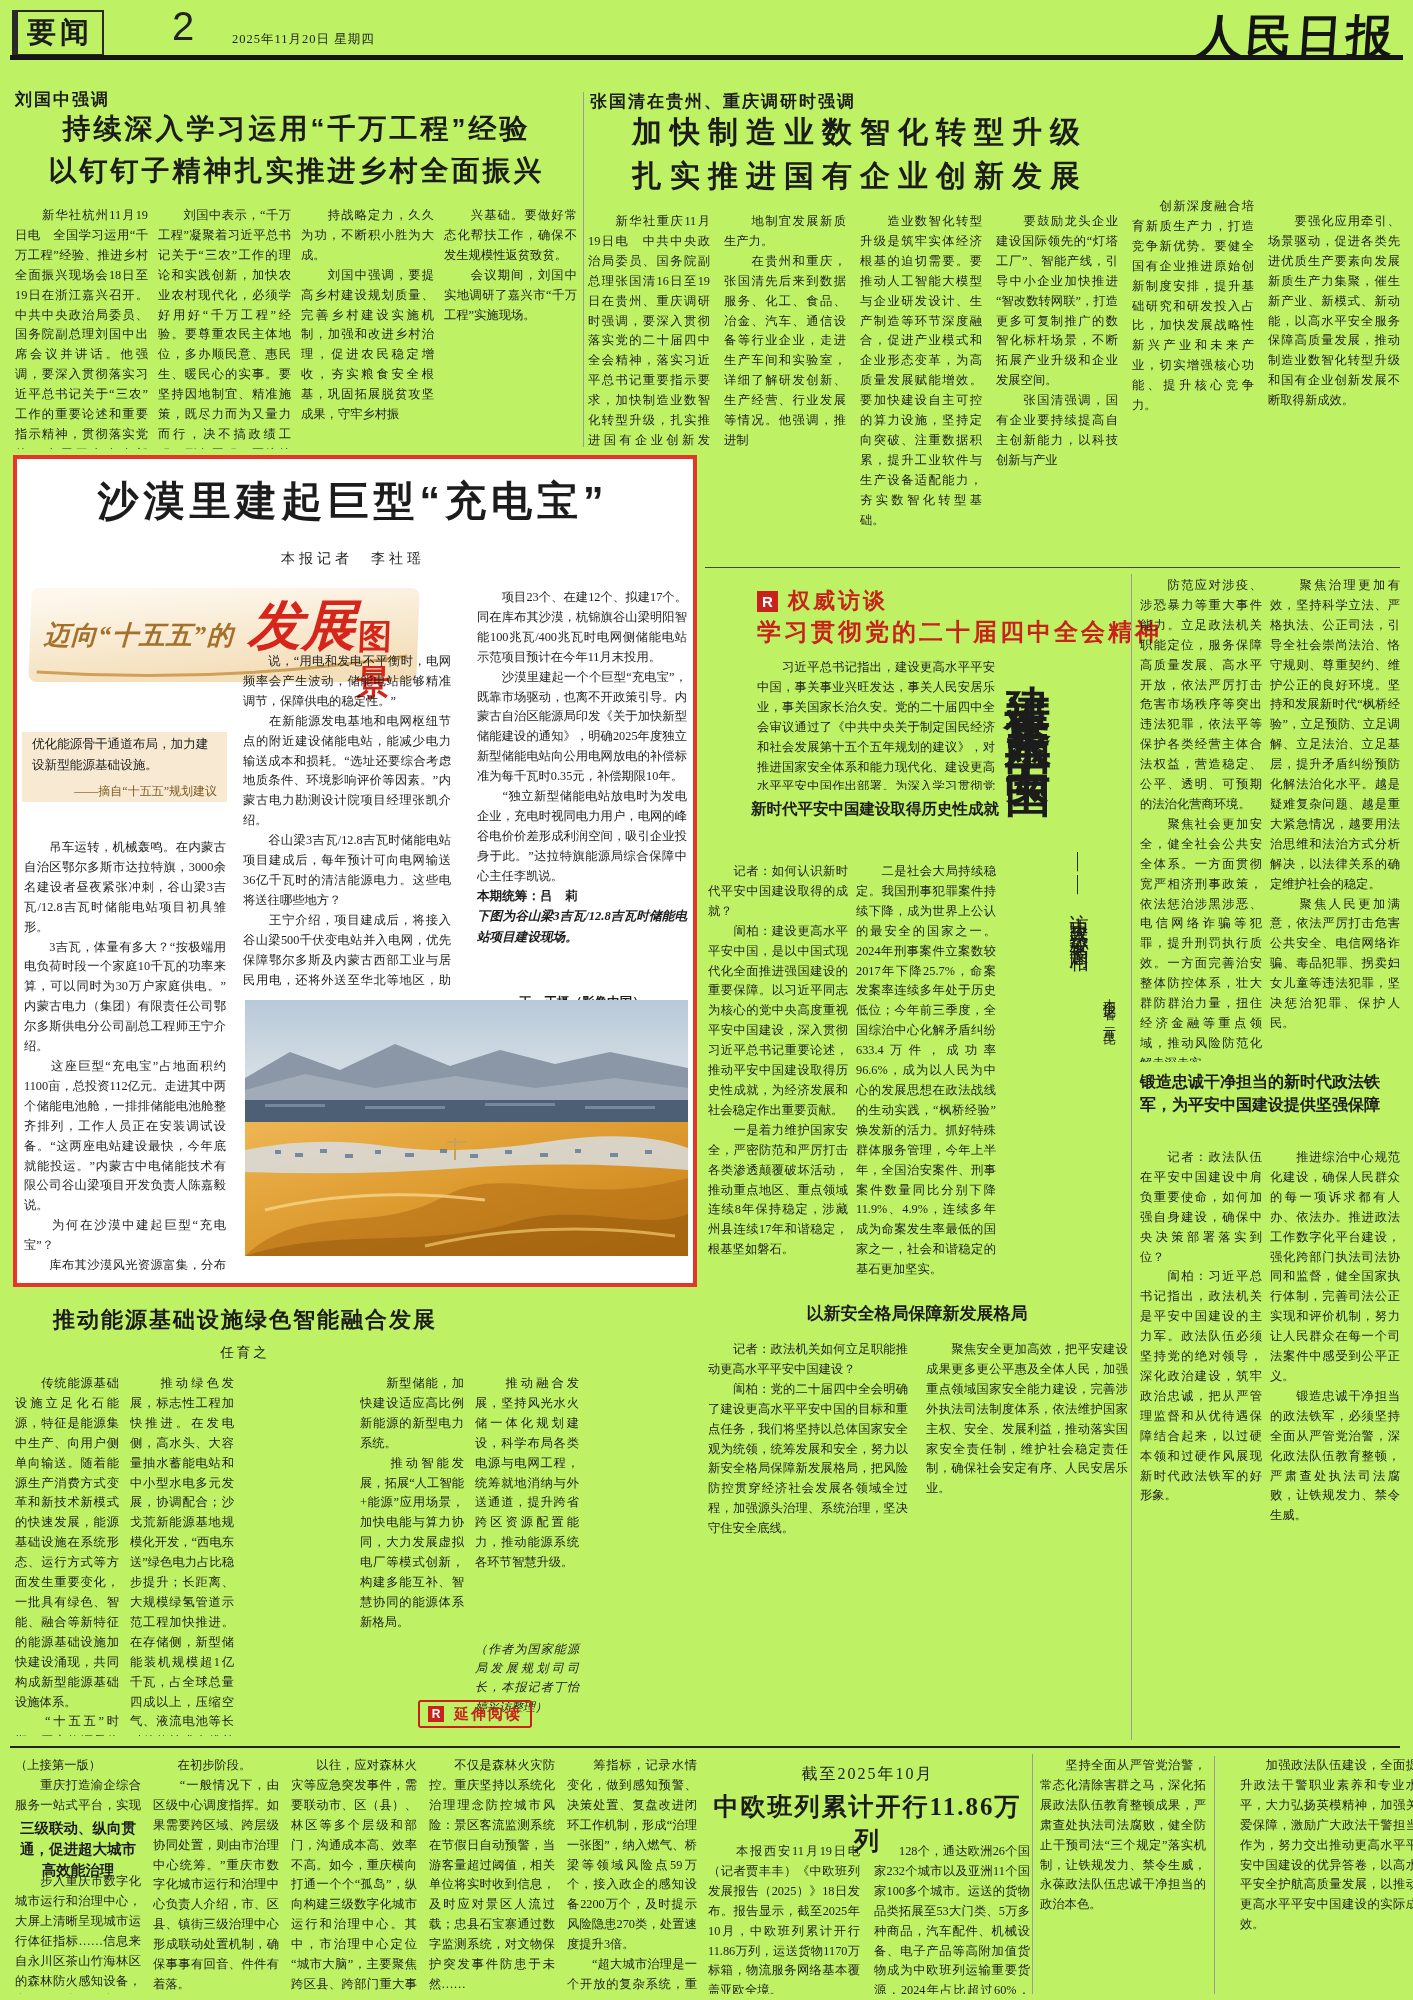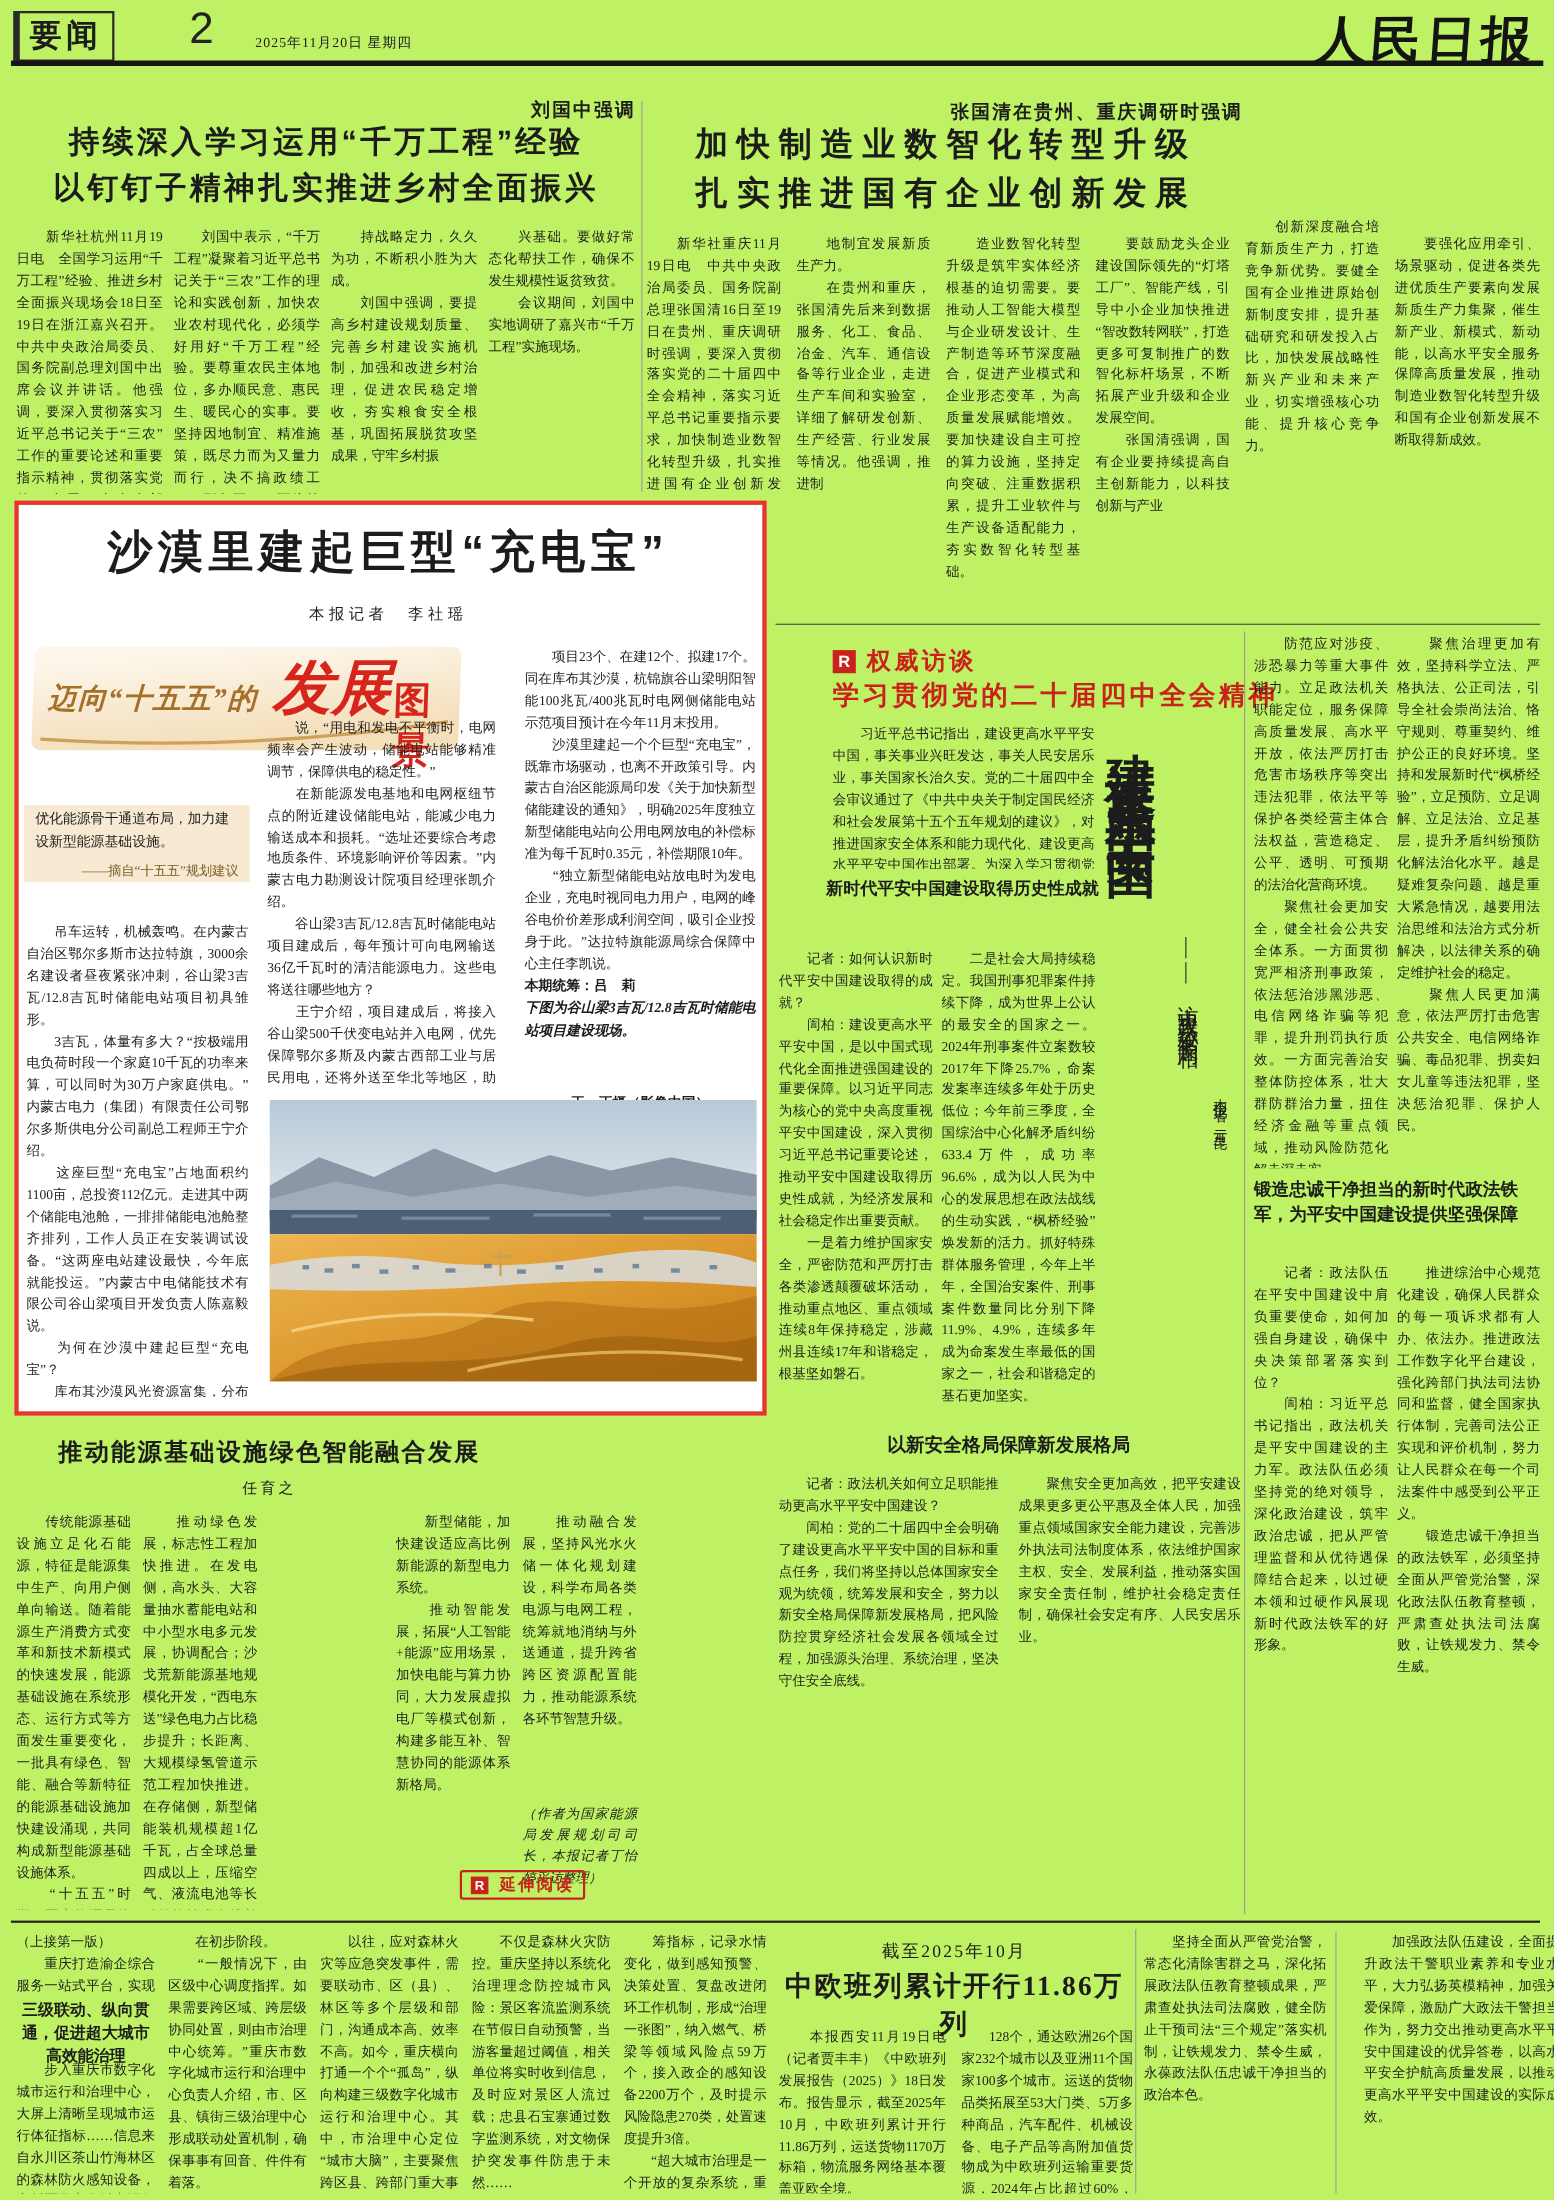--- a/index.html
+++ b/index.html
@@ -2,21 +2,21 @@
 <html lang="zh"><head>
 <meta charset="utf-8">
 <style>
   html,body{margin:0;padding:0;background:#e8e8e4;}
   #page{position:relative;width:1413px;height:2000px;background:#bef264;margin:0 auto;
         font-family:"Liberation Serif","DejaVu Serif",serif;color:#1c1c1c;overflow:hidden;}
   .abs{position:absolute;}
   .hei{font-family:"Liberation Sans","DejaVu Sans",sans-serif;}
   .col{position:absolute;font-size:12.3px;line-height:1.62;text-align:justify;
        white-space:pre-line;overflow:hidden;color:#1d1d1d;}
-  .kicker{position:absolute;text-align:right;font-size:17px;letter-spacing:2px;font-weight:600;}
+  .kicker{position:absolute;text-align:left;font-size:17px;letter-spacing:2px;font-weight:600;}
   .headline{position:absolute;text-align:center;font-weight:900;letter-spacing:3px;line-height:1.35;}
   .vline{position:absolute;width:1px;background:#9a9a9a;}
   .hline{position:absolute;height:1px;background:#444;}
   .red{color:#c9221c;}
   .subhead{position:absolute;font-weight:900;text-align:center;line-height:1.45;}
   .vert{writing-mode:vertical-rl;}
   .rbadge-sq{display:inline-block;width:21px;height:21px;background:#c9221c;color:#fff;
              font-weight:900;text-align:center;line-height:21px;font-size:15px;margin-right:6px;
              font-family:"Liberation Sans","DejaVu Sans",sans-serif;vertical-align:middle;}
   .quotebox{position:absolute;background:#f8e9d2;padding:2px 10px;font-size:12.6px;line-height:1.7;}

